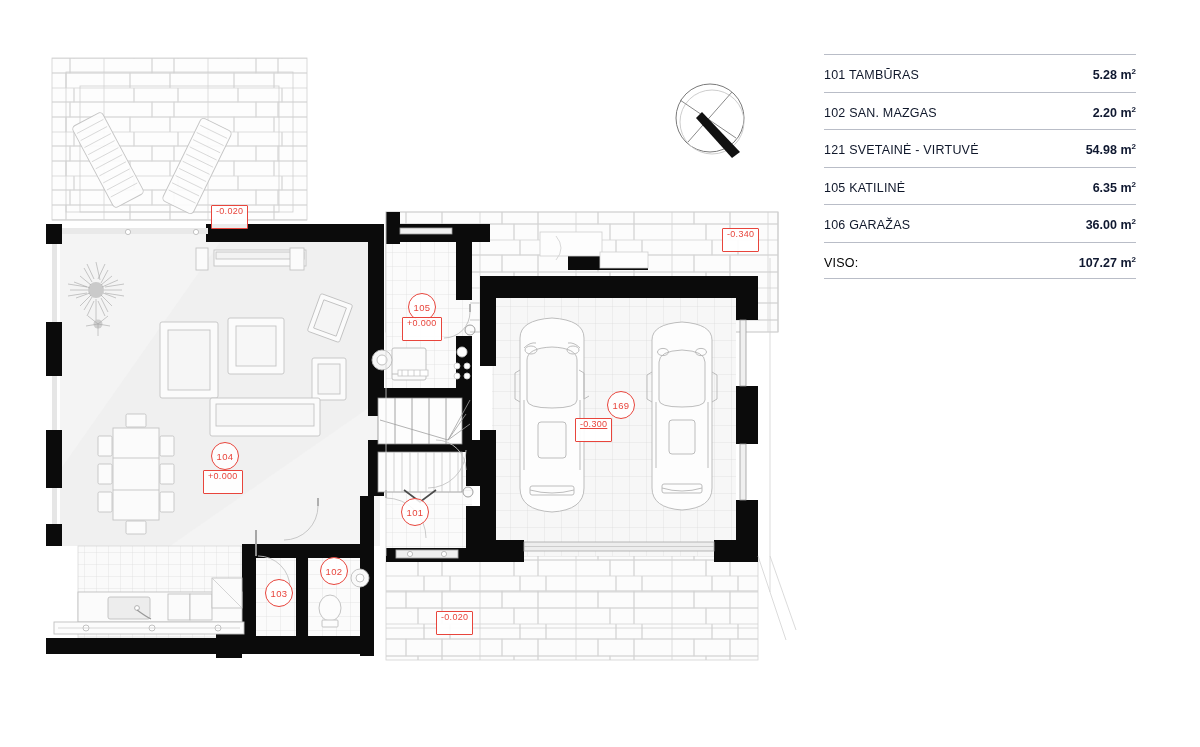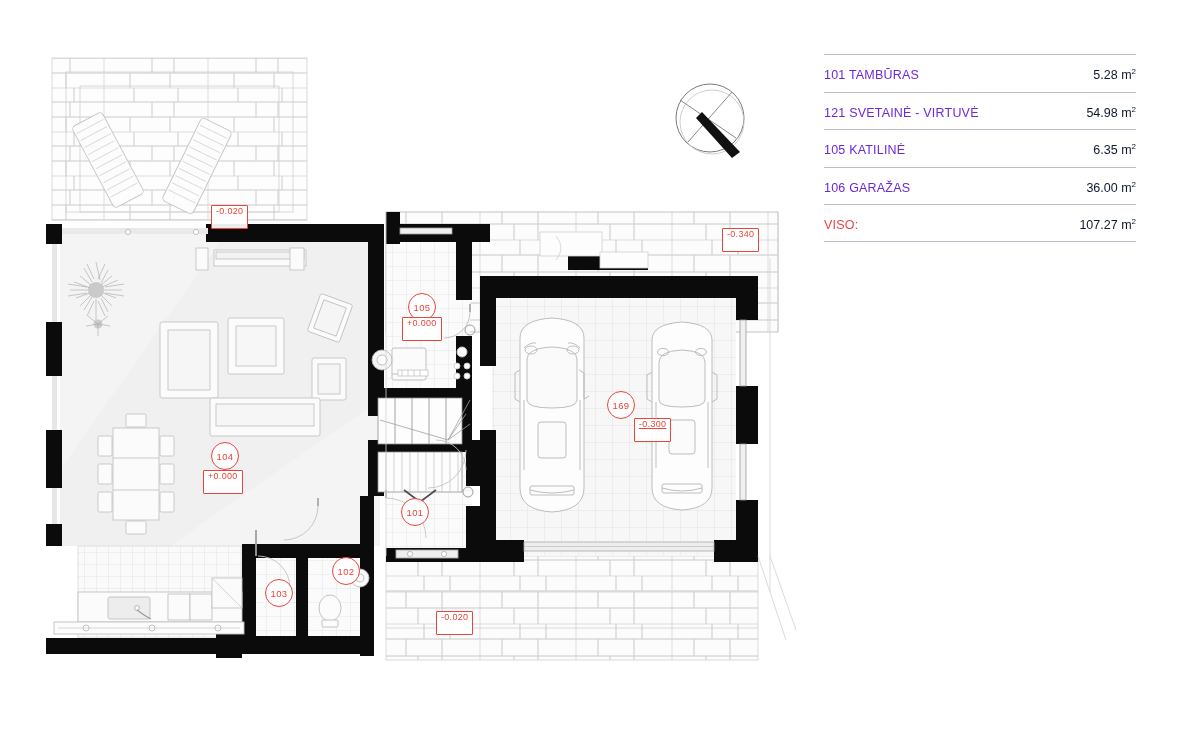--- a/index.html
+++ b/index.html
@@ -18,26 +18,26 @@
   }
   .sched-row{
     display:flex;align-items:baseline;justify-content:space-between;
     border-top:1px solid #b9bdc7;
     height:37.5px;
     box-sizing:border-box;
     padding-top:12px;
   }
   .sched-row:last-child{border-bottom:1px solid #b9bdc7;}
   .sched-name{
-    font-size:12.5px;color:#6d28d9;letter-spacing:.2px;white-space:nowrap;
+    font-size:12.5px;color:#0f172a;letter-spacing:.2px;white-space:nowrap;
   }
   .sched-area{
-    font-size:12.5px;color:#0f1830;font-weight:normal;white-space:nowrap;
-  }
-  .sched-row.total .sched-name{font-weight:normal;color:#ef4444;}
+    font-size:12.5px;color:#0f1830;font-weight:bold;white-space:nowrap;
+  }
+  .sched-row.total .sched-name{font-weight:normal;color:#000000;}
   .sup{font-size:8px;vertical-align:super;}
 
   
   #plan{position:absolute;left:0;top:0;width:800px;height:747px;}
   #plan svg{display:block;}
 
   
   .tag{
     position:absolute;
     font-size:9px;color:#e8453c;
@@ -483,34 +483,38 @@
         <line x1="-22" y1="24" x2="22" y2="-26" stroke="#8a8a8a" stroke-width="1"></line>
         <path d="M-8,-6 L30,34 L22,40 L-14,0 Z" fill="#111111"></path>
       </g>
     </svg>
   </div>
 
   <div class="rmcircle" style="left:408px;top:293px;text-align:center;">105</div>
   <div class="rmcircle" style="left:211px;top:442px;">104</div>
   <div class="rmcircle" style="left:607px;top:391px;">169</div>
   <div class="rmcircle" style="left:401px;top:498px;">101</div>
-  <div class="rmcircle" style="left:320px;top:557px;margin-left:12px;">102</div>
+  <div class="rmcircle" style="left:320px;top:557px;">102</div>
   <div class="rmcircle" style="left:265px;top:579px;">103</div>
 
   <div class="tag" style="left:211px;top:205px;">-0.020</div>
   <div class="tag" style="left:722px;top:228px;">-0.340</div>
   <div class="tag" style="left:203px;top:470px;">+0.000</div>
   <div class="tag" style="left:402px;top:317px;">+0.000</div>
-  <div class="tag" style="left:634px;top:418px;text-decoration:underline;">-0.300</div>
+  <div class="tag" style="left:575px;top:418px;text-decoration:underline;">-0.300</div>
   <div class="tag" style="left:436px;top:611px;">-0.020</div>
 
   <div id="schedule">
     <div class="sched-row">
       <span class="sched-name">101 TAMBŪRAS</span>
       <span class="sched-area"><span>5.28 m</span><span class="sup">2</span></span>
+    </div>
+    <div class="sched-row">
+      <span class="sched-name">102 SAN. MAZGAS</span>
+      <span class="sched-area"><span>2.20 m</span><span class="sup">2</span></span>
     </div>
     <div class="sched-row">
       <span class="sched-name">121 SVETAINĖ - VIRTUVĖ</span>
       <span class="sched-area"><span>54.98 m</span><span class="sup">2</span></span>
     </div>
     <div class="sched-row">
       <span class="sched-name">105 KATILINĖ</span>
       <span class="sched-area"><span>6.35 m</span><span class="sup">2</span></span>
     </div>
     <div class="sched-row">

